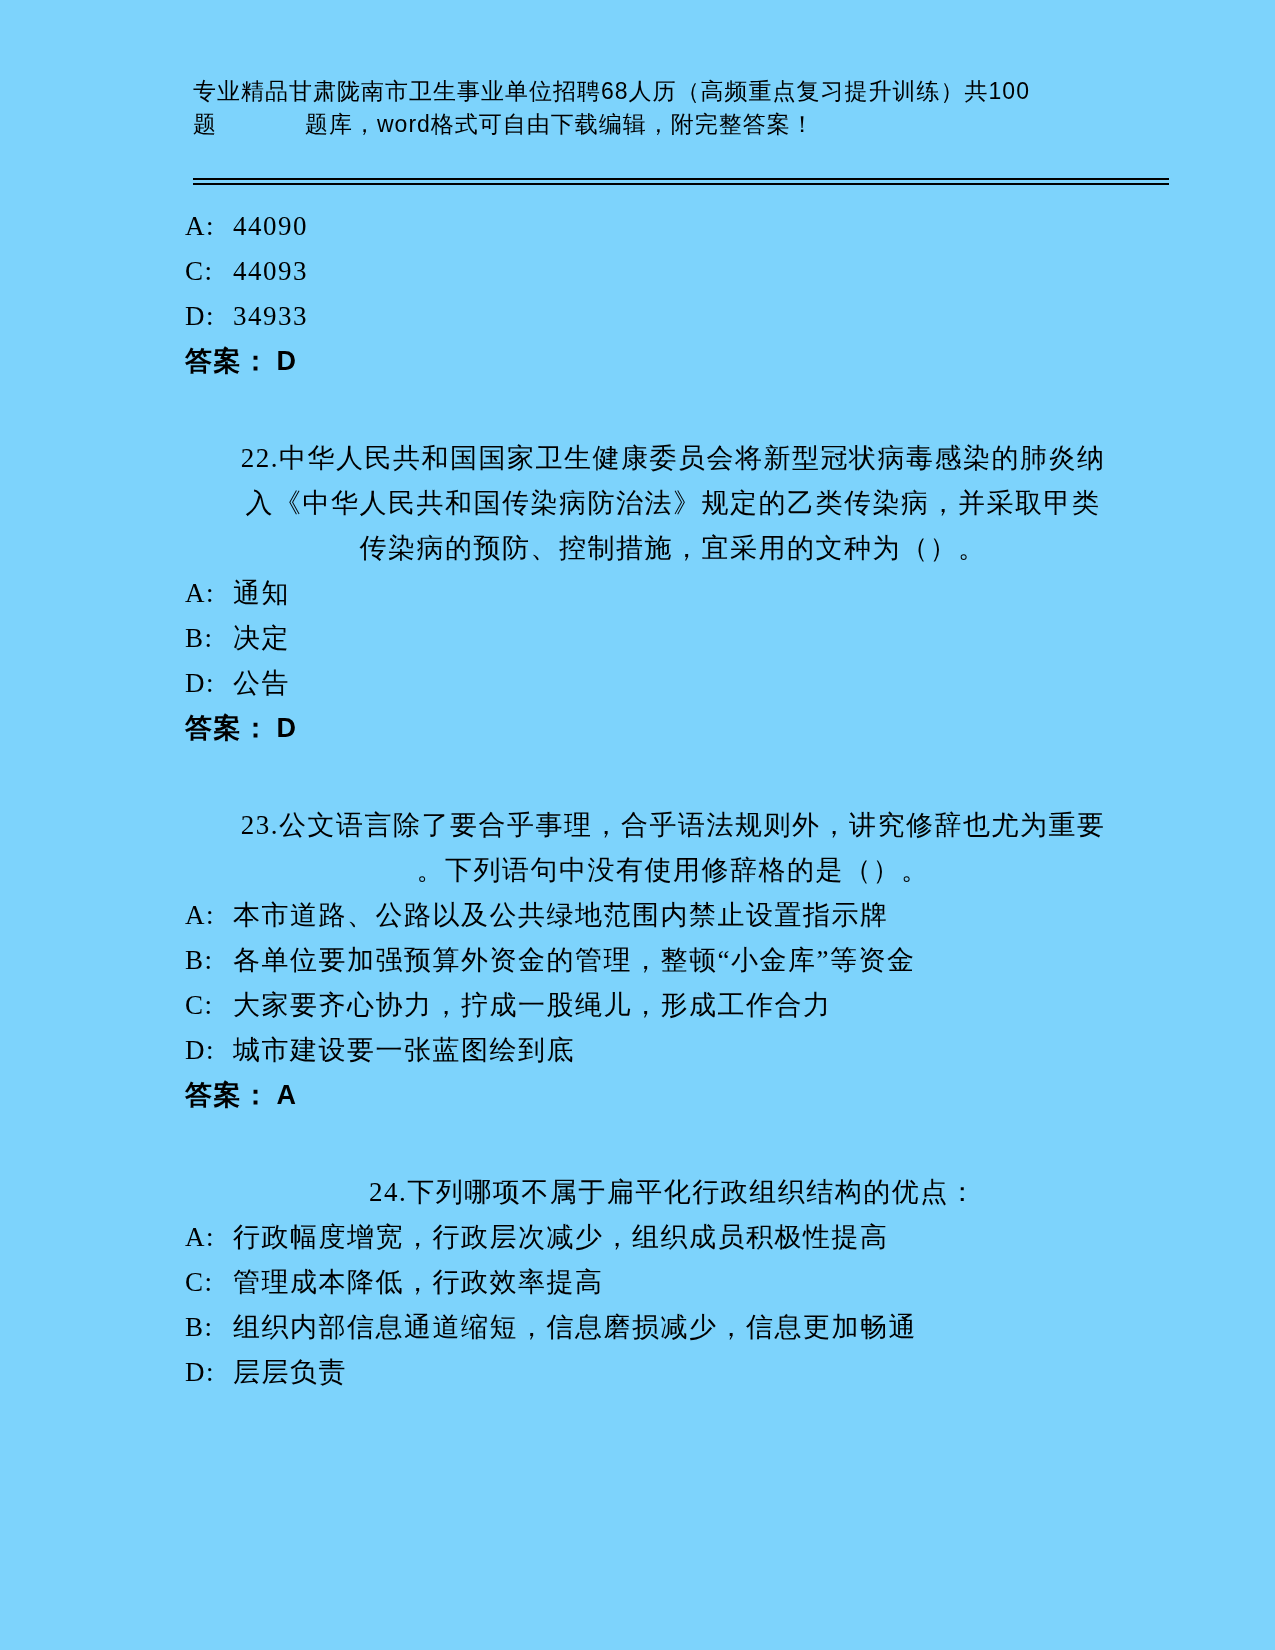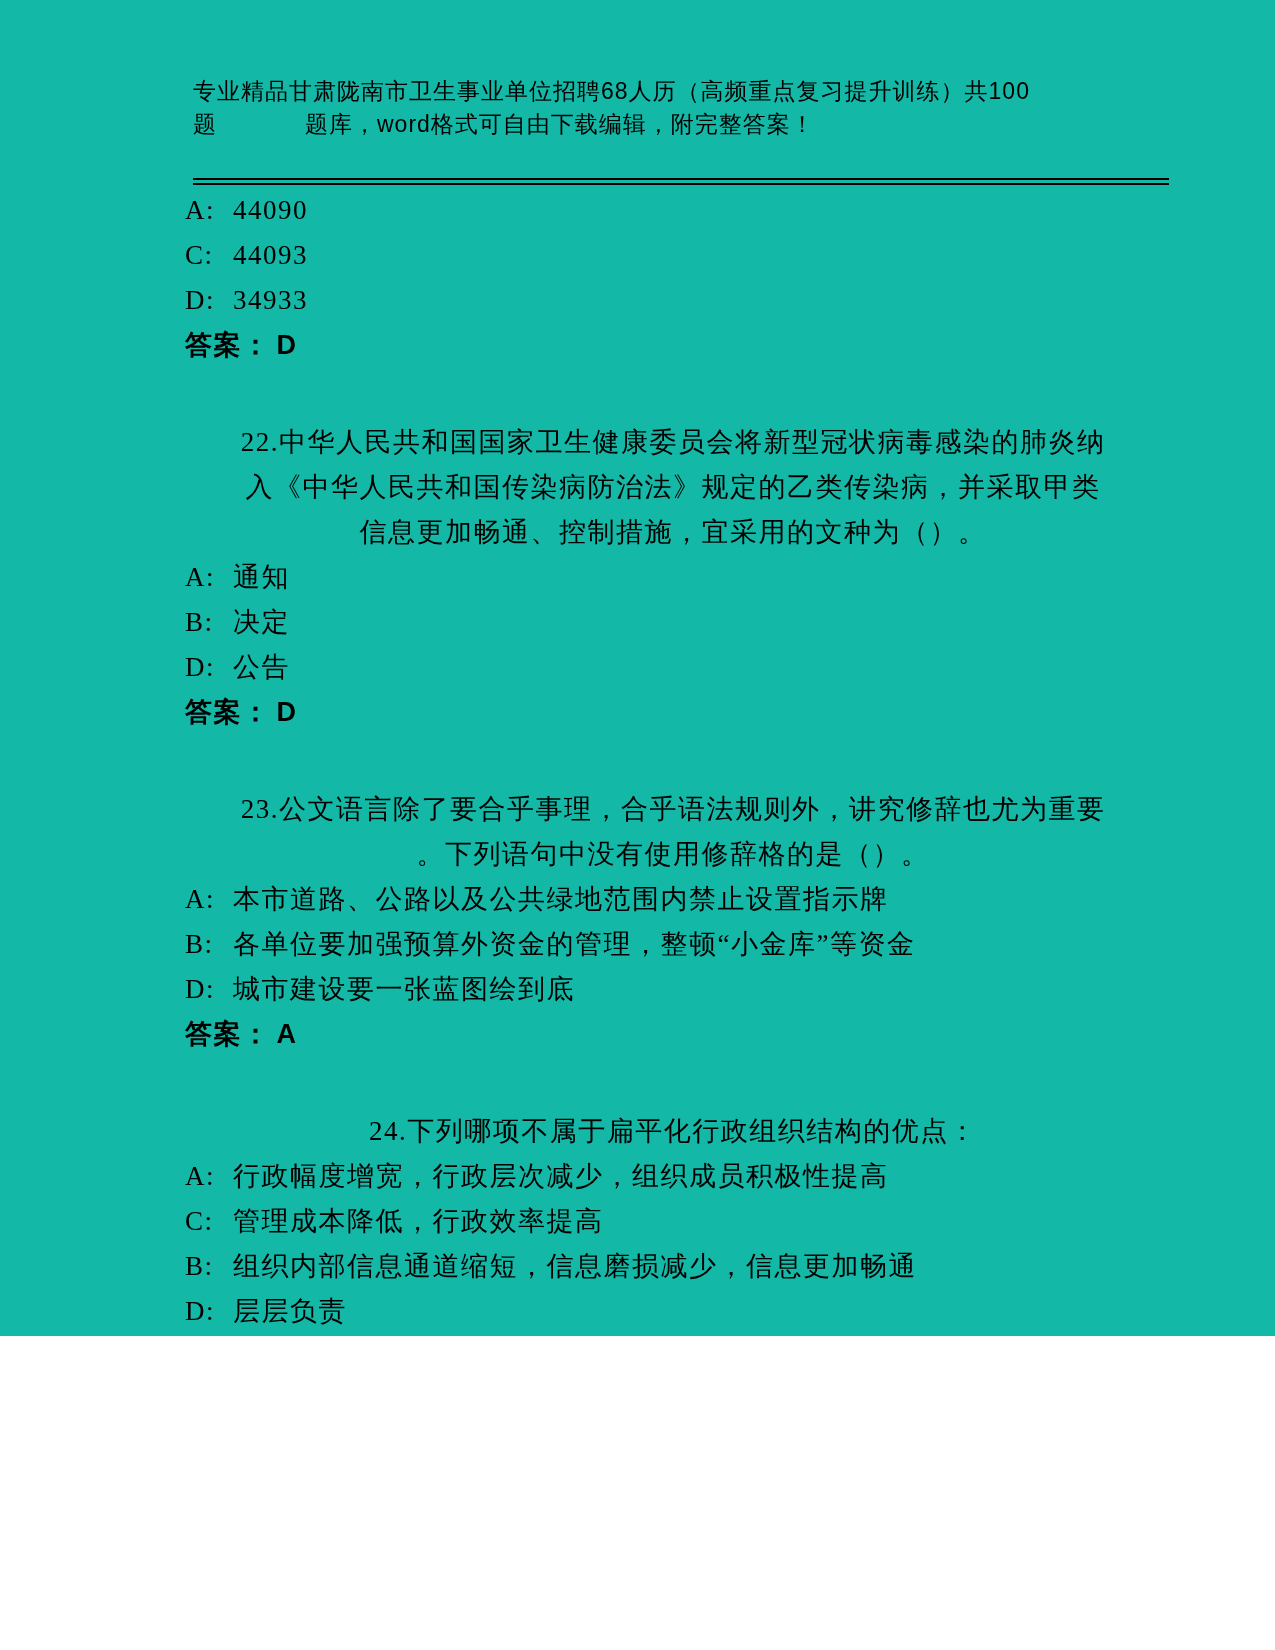--- a/index.html
+++ b/index.html
@@ -3,22 +3,22 @@
 <meta charset="utf-8">
 <style>
   html, body {
     margin: 0;
     padding: 0;
     background: #ffffff;
   }
   .page {
     position: relative;
     width: 1275px;
-    height: 1336px;
-    background: #14b8a6;
+    height: 1650px;
+    background: #7dd3fc;
     color: #000000;
     overflow: hidden;
     font-family: "Liberation Serif", serif;
   }
   .content {
     position: absolute;
     left: 185px;
     top: 75px;
     width: 976px;
   }
@@ -34,21 +34,21 @@
   .h-gap { margin-left: 88px; }
   .double-rule {
     margin-top: 37px;
     height: 3px;
     border-top: 2px solid #000;
     border-bottom: 2px solid #000;
     width: 976px;
   }
   
   .doc-body {
-    margin-top: 3px;
+    margin-top: 19px;
     font-size: 27px;
     line-height: 45px;
     letter-spacing: 1.5px;
   }
   .qblock { margin: 0 0 52px 0; }
   .qblock:last-child { margin-bottom: 0; }
   .q-line {
     height: 45px;
     white-space: nowrap;
     text-align: center;
@@ -94,21 +94,21 @@
           <span class="opt-label">D:</span><span>34933</span>
         </div>
         <div class="ans-row">
           <span>答案：</span><span class="ans-value">D</span>
         </div>
       </div>
 
       <div class="qblock">
         <div class="q-line">22.中华人民共和国国家卫生健康委员会将新型冠状病毒感染的肺炎纳</div>
         <div class="q-line">入《中华人民共和国传染病防治法》规定的乙类传染病，并采取甲类</div>
-        <div class="q-line">信息更加畅通、控制措施，宜采用的文种为（）。</div>
+        <div class="q-line">传染病的预防、控制措施，宜采用的文种为（）。</div>
         <div class="opt-row">
           <span class="opt-label">A:</span><span>通知</span>
         </div>
         <div class="opt-row">
           <span class="opt-label">B:</span><span>决定</span>
         </div>
         <div class="opt-row">
           <span class="opt-label">D:</span><span>公告</span>
         </div>
         <div class="ans-row">
@@ -117,20 +117,23 @@
       </div>
 
       <div class="qblock">
         <div class="q-line">23.公文语言除了要合乎事理，合乎语法规则外，讲究修辞也尤为重要</div>
         <div class="q-line">。下列语句中没有使用修辞格的是（）。</div>
         <div class="opt-row">
           <span class="opt-label">A:</span><span>本市道路、公路以及公共绿地范围内禁止设置指示牌</span>
         </div>
         <div class="opt-row">
           <span class="opt-label">B:</span><span>各单位要加强预算外资金的管理，整顿“小金库”等资金</span>
+        </div>
+        <div class="opt-row">
+          <span class="opt-label">C:</span><span>大家要齐心协力，拧成一股绳儿，形成工作合力</span>
         </div>
         <div class="opt-row">
           <span class="opt-label">D:</span><span>城市建设要一张蓝图绘到底</span>
         </div>
         <div class="ans-row">
           <span>答案：</span><span class="ans-value">A</span>
         </div>
       </div>
 
       <div class="qblock">

